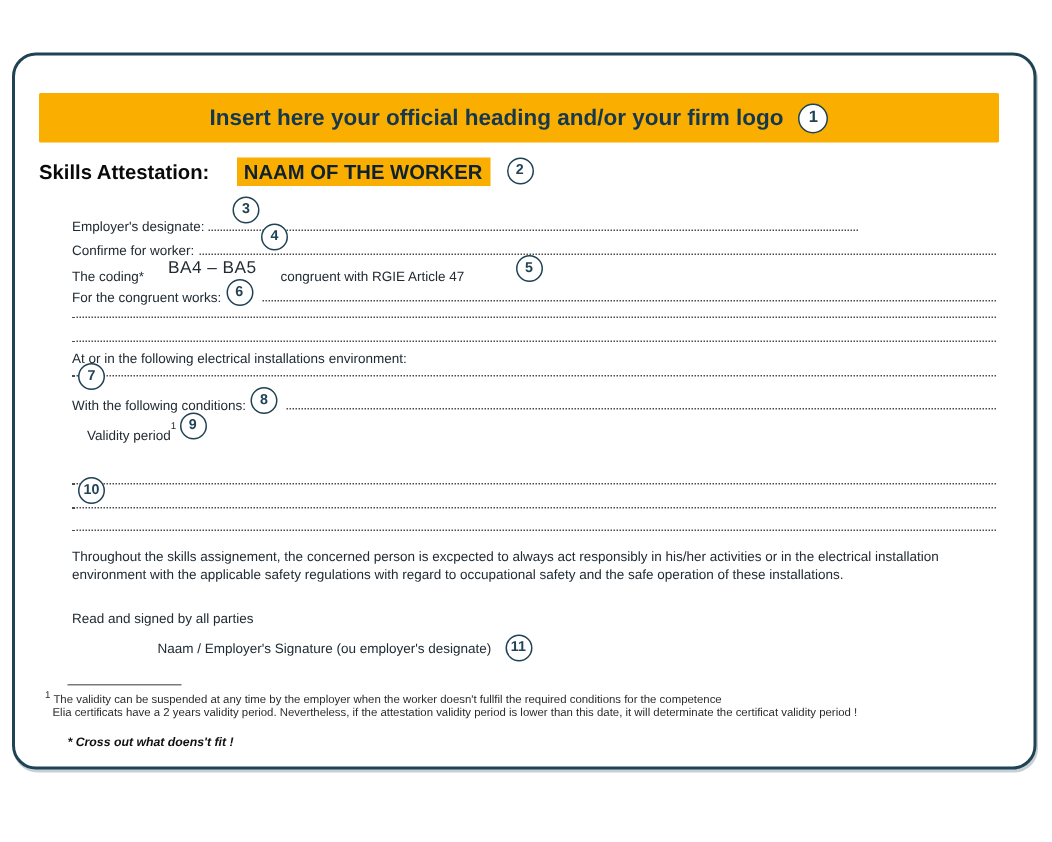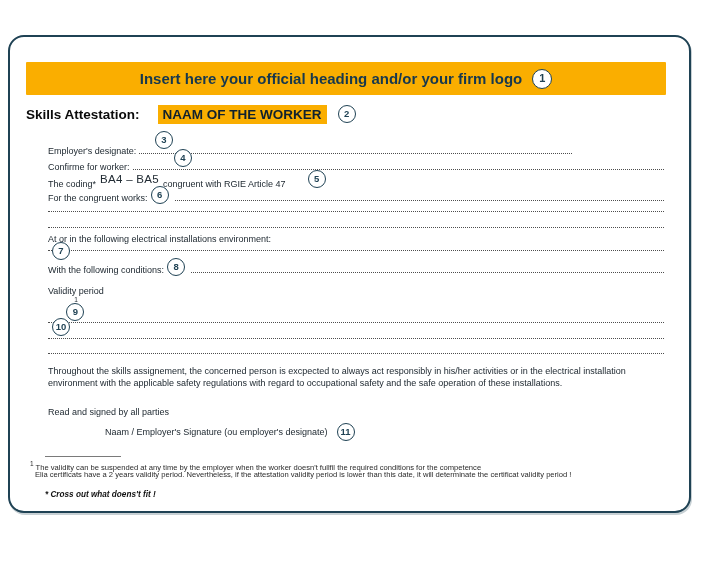--- a/index.html
+++ b/index.html
@@ -61,21 +61,21 @@
     <span class="dots"></span>
   </div>
   <span class="circle abs" style="left:145px; top:94px;">3</span>
 
   <div class="row" style="left:38px; top:120px; width:616px; height:15px;">
     <span class="label">Confirme for worker:</span>
     <span class="dots"></span>
   </div>
   <span class="circle abs" style="left:164px; top:112px;">4</span>
 
-  <div class="row" style="left:38px; top:132px; height:19px; align-items:center;">
+  <div class="row" style="left:38px; top:132px; height:19px; align-items:center;gap:12px;">
     <span class="label">The coding*</span>
     <span class="code">BA4 – BA5</span>
     <span class="label">congruent with RGIE Article 47</span>
     <span class="circle" style="margin-left:22px;">5</span>
   </div>
 
   <div class="row" style="left:38px; top:149px; width:616px; height:17px;">
     <span class="label">For the congruent works:</span>
     <span class="circle">6</span>
     <span class="dots"></span>
@@ -87,21 +87,21 @@
   <div class="plain" style="left:38px; top:197px;">At or in the following electrical installations environment:</div>
   <div class="dotline" style="left:38px; top:213px; width:616px;"></div>
   <span class="circle abs" style="left:42px; top:205px;">7</span>
 
   <div class="row" style="left:38px; top:221px; width:616px; height:17px;">
     <span class="label">With the following conditions:</span>
     <span class="circle">8</span>
     <span class="dots"></span>
   </div>
 
-  <div class="row" style="left:38px; top:238px; height:18px; align-items:center;flex-direction:column;">
+  <div class="row" style="left:48px; top:238px; height:18px; align-items:center;">
     <span class="label">Validity period</span>
       <sup>1</sup>
     <span class="circle" style="margin-left:2px;">9</span>
   </div>
 
   <div class="dotline" style="left:38px; top:285px; width:616px;"></div>
   <span class="circle abs" style="left:42px; top:281px;">10</span>
   <div class="dotline" style="left:38px; top:301px; width:616px;"></div>
   <div class="dotline" style="left:38px; top:316px; width:616px;"></div>
 

